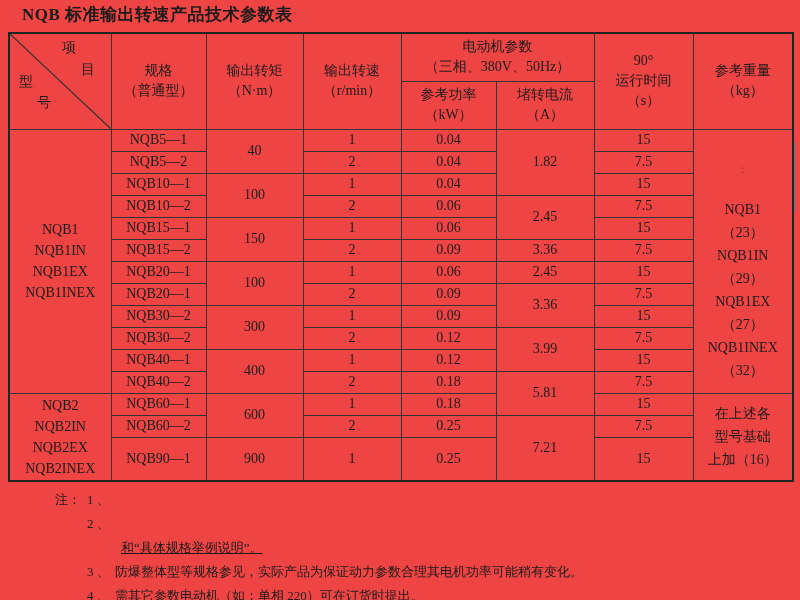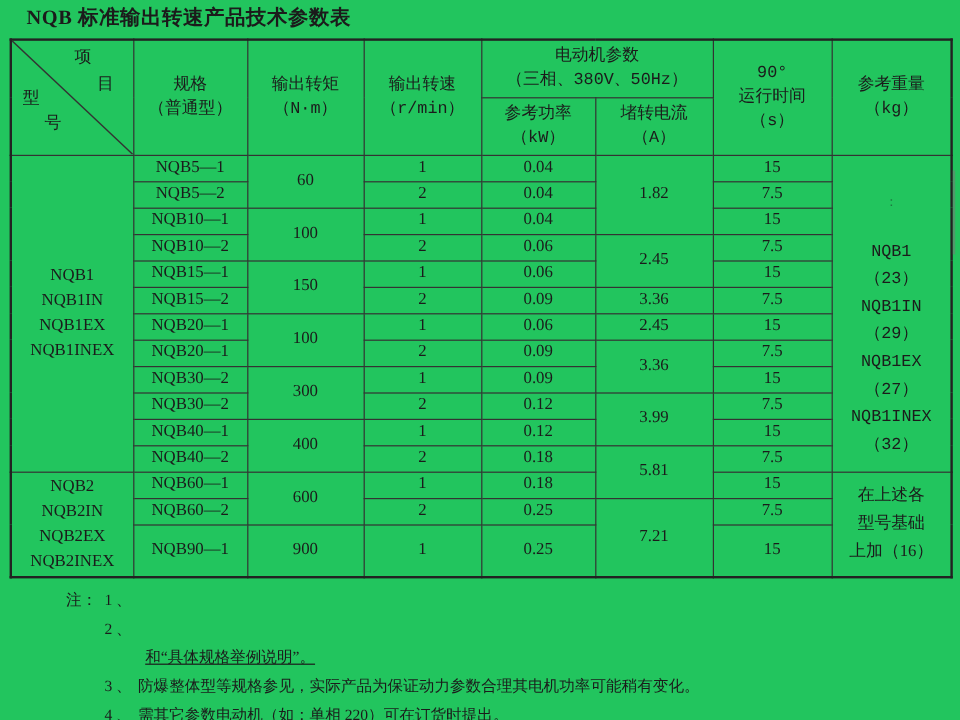--- a/index.html
+++ b/index.html
@@ -1,26 +1,26 @@
 <!DOCTYPE html>
 <html><head>
 <meta charset="utf-8">
 <style>
   html,body{margin:0;padding:0;background:#fff;}
-  .page{position:relative;width:800px;height:600px;background:#22c55e;overflow:hidden;
+  .page{position:relative;width:800px;height:600px;background:#ef4444;overflow:hidden;
         font-family:"Liberation Serif","DejaVu Serif",serif;color:#1b1b1b;}
   .title{position:absolute;left:22px;top:3px;margin:0;font-size:17px;font-weight:700;letter-spacing:0.5px;}
   table.params{position:absolute;left:8px;top:32px;width:784px;border-collapse:collapse;table-layout:fixed;}
   .params th,.params td{border:1px solid #333;text-align:center;vertical-align:middle;
         font-weight:normal;font-size:14px;padding:0;overflow:hidden;}
   .params{border:2px solid #222;}
   tr.hrow{height:48px;}
   tr.brow{height:22px;}
   tr.tall{height:44px;margin-left:12px;}
-  .pre{white-space:pre-line;line-height:20px;font-family:Liberation Mono, monospace;}
+  .pre{white-space:pre-line;line-height:20px;}
   .models{white-space:pre-line;line-height:21px;}
   .wcell{white-space:pre-line;line-height:23px;}
   .mark{display:block;font-size:11px;line-height:12px;opacity:0.45;}
   .corner{position:relative;padding:0;}
   .corner svg{position:absolute;left:0;top:0;width:100%;height:100%;}
   .corner span{position:absolute;font-size:14px;}
   .c0{left:52px;top:5px;}
   .c1{left:71px;top:27px;}
   .c2{left:9px;top:39px;}
   .c3{left:27px;top:60px;}
@@ -81,21 +81,21 @@
 （A）</th>
       </tr>
     </thead>
     <tbody>
       <tr class="brow">
         <td class="models" rowspan="12">NQB1
 NQB1IN
 NQB1EX
 NQB1INEX</td>
         <td>NQB5—1</td>
-        <td rowspan="2">60</td>
+        <td rowspan="2">40</td>
         <td>1</td>
         <td>0.04</td>
         <td rowspan="3">1.82</td>
         <td>15</td>
         <td class="wcell" rowspan="12">
           <span class="mark">：</span>
           <span class="pre">NQB1
 （23）
 NQB1IN
 （29）

